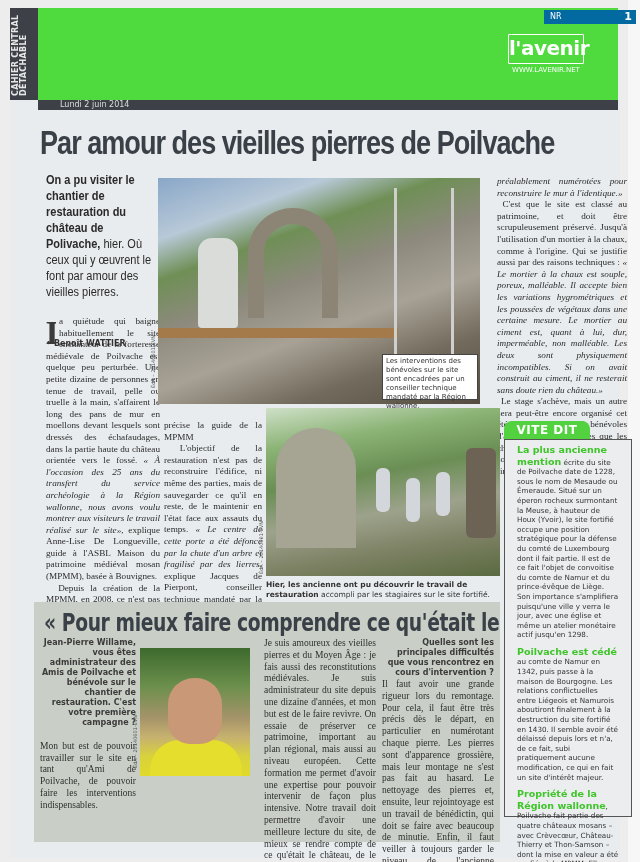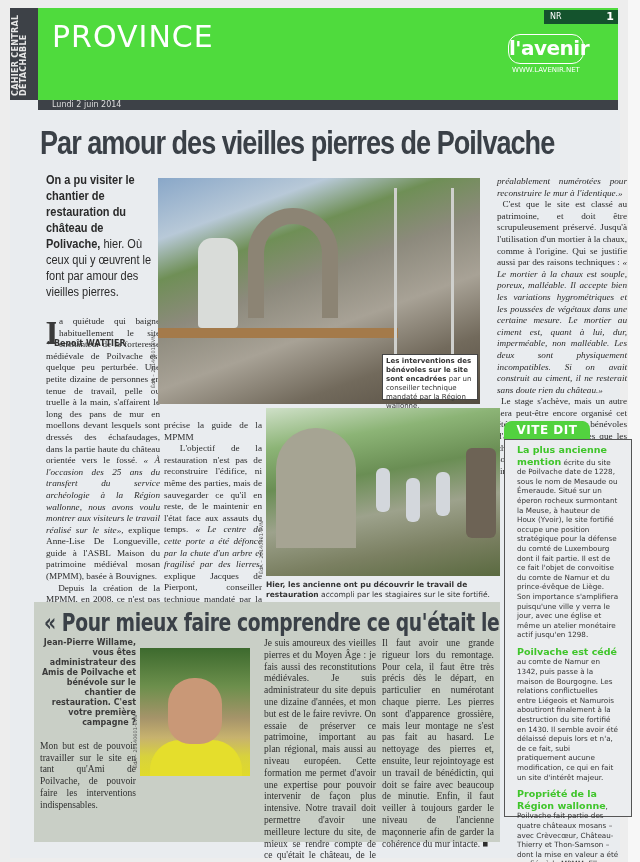--- a/index.html
+++ b/index.html
@@ -7,24 +7,24 @@
   body { font-family: "DejaVu Serif", serif; color: #2b2b2b; position: relative; }
   .page { position: absolute; left: 10px; top: 8px; width: 610px; height: 850px; background: #e9ecef; }
   .edge { position: absolute; right: 0; top: 0; width: 12px; height: 862px; background: #f7f7f7; }
   .side-strip { position: absolute; left: 0; top: 0; width: 28px; height: 92px; background: #3d4147; }
   .side-strip span { position: absolute; left: 2px; top: 88px; transform: rotate(-90deg); transform-origin: 0 0; width: 88px; color: #e6e6e6; font: bold 8px/8px "DejaVu Sans", sans-serif; letter-spacing: 0.3px; }
   .green-band { position: absolute; left: 28px; top: 0; width: 580px; height: 92px; background: #4fdb3d; }
   .prov { position: absolute; left: 42px; top: 14px; font: 30px/30px "DejaVu Sans", sans-serif; color: #fff; letter-spacing: 1px; }
   .de { position: absolute; left: 42px; top: 44px; font: 32px/40px "DejaVu Sans", sans-serif; color: #fff; }
   .namur { font-weight: bold; font-size: 46px; letter-spacing: 1px; }
   .dateline { position: absolute; left: 28px; top: 92px; width: 580px; height: 10px; background: #3d4147; }
-  .dateline span { position: absolute; left: 14px; top: 0; font: 8px/10px "DejaVu Sans", sans-serif; color: #ddd; }
-  .nr { position: absolute; left: 534px; top: 2px; width: 74px; height: 14px; background: #14532d; color: #fff; font: 8px/14px "DejaVu Sans", sans-serif; padding-left: 6px; }
+  .dateline span { position: absolute; left: 22px; top: 0; font: 8px/10px "DejaVu Sans", sans-serif; color: #ddd; }
+  .nr { position: absolute; left: 534px; top: 2px; width: 92px; height: 14px; background: #0369a1; color: #fff; font: 8px/14px "DejaVu Sans", sans-serif; padding-left: 6px; }
   .nr b { position: absolute; right: 4px; top: 0; font-size: 11px; }
-  .logo { position: absolute; left: 498px; top: 26px; width: 76px; height: 30px; border: 1.5px solid #fff; border-radius: 12px; color: #fff; text-align: center; font: bold 20px/26px "DejaVu Sans", sans-serif; letter-spacing: -0.5px; }
+  .logo { position: absolute; left: 498px; top: 26px; width: 76px; height: 30px; border: 1.5px solid #fff; border-radius: 1px; color: #fff; text-align: center; font: bold 20px/26px "DejaVu Sans", sans-serif; letter-spacing: -0.5px; }
   .logo-url { position: absolute; left: 502px; top: 58px; font: 7px/8px "DejaVu Sans", sans-serif; color: #fff; }
 
   
   .headline { position: absolute; left: 30px; top: 116px; font: bold 33px/38px "Liberation Sans Narrow", "Liberation Sans", sans-serif; color: #3a4047; letter-spacing: -1.2px; transform: scaleX(0.82); transform-origin: 0 0; white-space: nowrap; }
 
   
   .lead { position: absolute; left: 36px; top: 164px; width: 110px; font: 12.5px/16px "Liberation Sans", sans-serif; color: #2a2a2a; transform: scaleX(0.88); transform-origin: 0 0; width: 122px; }
   .lead b { font-weight: bold; }
   .byline { position: absolute; left: 36px; top: 292px; font: bold 8px "DejaVu Sans", sans-serif; color: #333; margin-top: 39px; }
 
@@ -33,21 +33,21 @@
   .dropcap { float: left; font: bold 34px/30px "Liberation Serif", serif; margin: 2px 3px 0 0; color: #3a3a3a; width: 10px; overflow: hidden; }
 
   
   .photo1 { position: absolute; left: 148px; top: 170px; width: 322px; height: 226px; background:
       linear-gradient(160deg, #89a7c8 0%, #b8c9d8 18%, #6f8f56 30%, #8d8a7d 45%, #a8a296 62%, #726a5c 80%, #544c40 100%); overflow: hidden; }
   .photo1 .arch { position: absolute; left: 90px; top: 30px; width: 90px; height: 110px; border: 16px solid #8c8474; border-bottom: none; border-radius: 50px 50px 0 0; }
   .photo1 .scaffold { position: absolute; left: 236px; top: 10px; width: 60px; height: 170px; border-left: 3px solid #cfd0cd; border-right: 3px solid #cfd0cd; }
   .photo1 .worker { position: absolute; left: 40px; top: 60px; width: 40px; height: 90px; background: #d9dcd9; border-radius: 14px 14px 4px 4px; }
   .photo1 .plank { position: absolute; left: 0; top: 150px; width: 240px; height: 10px; background: #a47a4a; }
   .cap-box { position: absolute; left: 372px; top: 346px; width: 96px; height: 46px; background: #fff; border: 1px solid #444; padding: 2px 3px; font: 7px/9px "DejaVu Sans", sans-serif; color: #333; }
-  .cap-box b { font-weight: bold; }
+  .cap-box b { font-weight: normal; }
 
   .photo2 { position: absolute; left: 256px; top: 400px; width: 234px; height: 168px; background:
       linear-gradient(170deg, #cfe0c8 0%, #8cb476 20%, #6a8e54 40%, #9da28c 60%, #7b8062 80%, #5a6a40 100%); overflow: hidden; }
   .photo2 .ruin { position: absolute; left: 10px; top: 20px; width: 80px; height: 120px; background: #a6a493; border-radius: 40px 40px 0 0; }
   .photo2 .person { position: absolute; width: 14px; height: 44px; background: #d3d7dc; border-radius: 6px; }
   .cap2 { position: absolute; left: 256px; top: 572px; width: 236px; font: 7.5px/9.5px "DejaVu Sans", sans-serif; color: #333; }
   .cap2 b { font-weight: bold; }
 
   .credit { position: absolute; font: 5px "DejaVu Sans", sans-serif; color: #555; transform: rotate(-90deg); transform-origin: 0 0; white-space: nowrap; }
 
@@ -72,21 +72,20 @@
 </head>
 <body>
 
 <div class="edge"></div>
 <div class="page">
 
   <div class="side-strip">
     <span>CAHIER CENTRAL DÉTACHABLE</span>
   </div>
   <div class="green-band"></div>
-  <div class="prov">PROVINCE</div>
   <div class="dateline">
     <span>Lundi 2 juin 2014</span>
   </div>
   <div class="nr">
     <span>NR</span>
     <b>1</b>
   </div>
   <div class="logo">l'avenir</div>
   <div class="logo-url">WWW.LAVENIR.NET</div>
 
@@ -143,20 +142,21 @@
   </div>
   <div class="photo3">
     <div class="shirt"></div>
     <div class="face"></div>
   </div>
   <div class="credit" style="left:122px; top:760px;">ÉdA – 20140601-EVN</div>
   <div class="iv-col" style="left:254px; top:630px; width:112px;">
     <span>Je suis amoureux des vieilles pierres et du Moyen Âge : je fais aussi des reconstitutions médiévales. Je suis administrateur du site depuis une dizaine d'années, et mon but est de le faire revivre. On essaie de préserver ce patrimoine, important au plan régional, mais aussi au niveau européen. Cette formation me permet d'avoir une expertise pour pouvoir intervenir de façon plus intensive. Notre travail doit permettre d'avoir une meilleure lecture du site, de mieux se rendre compte de ce qu'était le château, de le rendre plus visible.</span>
   </div>
   <div class="iv-col" style="left:372px; top:630px; width:112px;">
+    <span class="iv-q">Quelles sont les principales difficultés que vous rencontrez en cours d'intervention ?</span>
     <span>Il faut avoir une grande rigueur lors du remontage. Pour cela, il faut être très précis dès le départ, en particulier en numérotant chaque pierre. Les pierres sont d'apparence grossière, mais leur montage ne s'est pas fait au hasard. Le nettoyage des pierres et, ensuite, leur rejointoyage est un travail de bénédictin, qui doit se faire avec beaucoup de minutie. Enfin, il faut veiller à toujours garder le niveau de l'ancienne maçonnerie afin de garder la cohérence du mur intacte. ■</span>
     
   </div>
 
   <div class="vite-tab">VITE DIT</div>
   <div class="vite-box">
     <p><span class="hl">La plus ancienne mention</span><span> écrite du site de Poilvache date de 1228, sous le nom de Mesaude ou Émeraude. Situé sur un éperon rocheux surmontant la Meuse, à hauteur de Houx (Yvoir), le site fortifié occupe une position stratégique pour la défense du comté de Luxembourg dont il fait partie. Il est de ce fait l'objet de convoitise du comte de Namur et du prince-évêque de Liège. Son importance s'amplifiera puisqu'une ville y verra le jour, avec une église et même un atelier monétaire actif jusqu'en 1298.</span></p>
     <p><span class="hl">Poilvache est cédé</span><span> au comte de Namur en 1342, puis passe à la maison de Bourgogne. Les relations conflictuelles entre Liégeois et Namurois aboutiront finalement à la destruction du site fortifié en 1430. Il semble avoir été délaissé depuis lors et n'a, de ce fait, subi pratiquement aucune modification, ce qui en fait un site d'intérêt majeur.</span></p>
     <p><span class="hl">Propriété de la Région wallonne</span><span>, Poilvache fait partie des quatre châteaux mosans – avec Crèvecœur, Château-Thierry et Thon-Samson – dont la mise en valeur a été confiée à la MPMM. Elle peut compter, dans sa tâche, sur l'appui de l'ASBL Les Amis de Poilvache. Le site est inscrit dans une réserve naturelle, ce qui ajoute encore à son attrait mais qui ne facilite pas non plus les relations entre ceux qui défendent le patrimoine et ceux qui se préoccupent de la nature... </span></p>
   </div>

